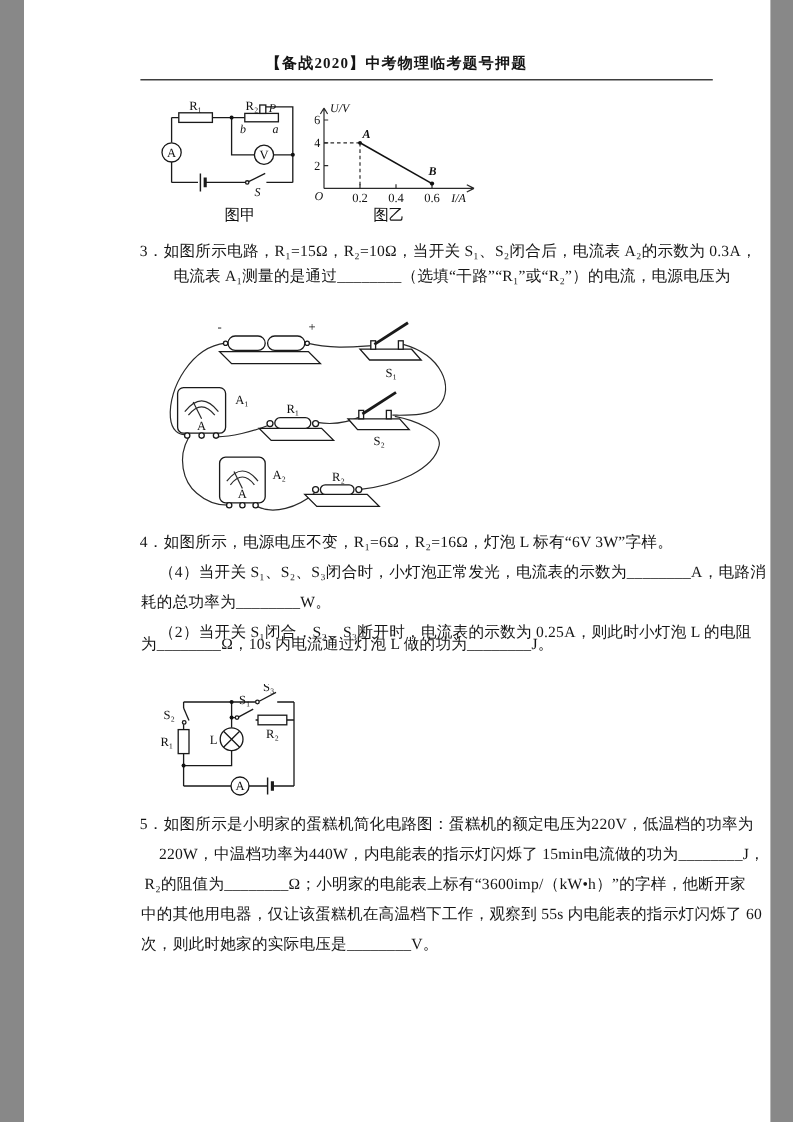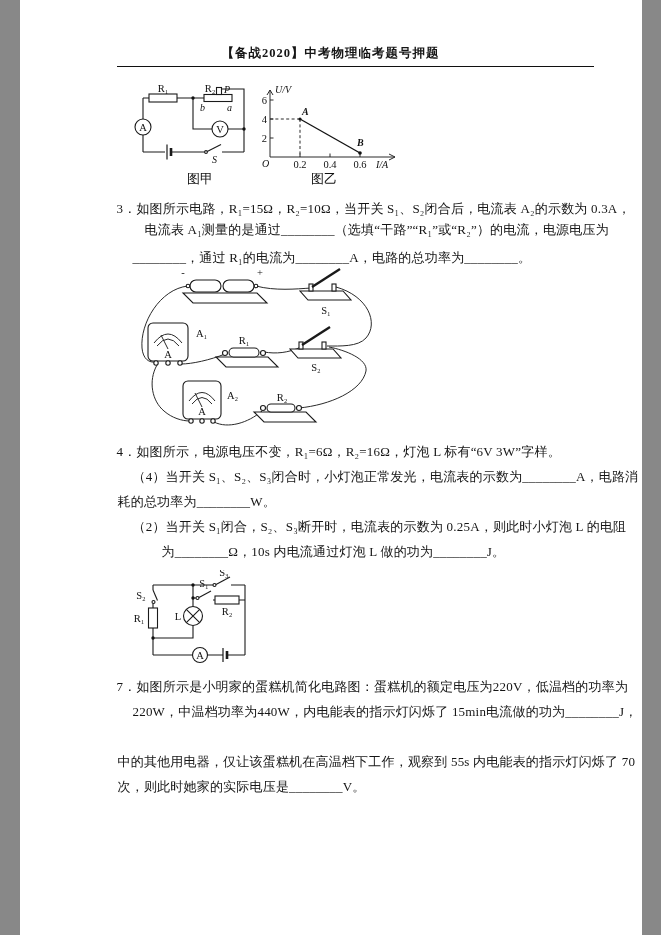--- a/index.html
+++ b/index.html
@@ -99,21 +99,20 @@
     <text class="lbl" x="38" y="86" text-anchor="middle">0.2</text>
     <text class="lbl" x="68" y="86" text-anchor="middle">0.4</text>
     <text class="lbl" x="98" y="86" text-anchor="middle">0.6</text>
     <text class="lbls" x="40" y="33" font-weight="bold">A</text>
     <text class="lbls" x="95" y="64" font-weight="bold">B</text>
     <text class="cjk" x="62" y="101" text-anchor="middle">图乙</text>
   </svg>
 
   <div class="tl" style="left:97px;  top:200px;">3．如图所示电路，R₁=15Ω，R₂=10Ω，当开关 S₁、S₂闭合后，电流表 A₂的示数为 0.3A，</div>
   <div class="tl" style="left:113px; top:221px;margin-left:12px;">电流表 A₁测量的是通过________（选填“干路”“R₁”或“R₂”）的电流，电源电压为</div>
-  <div class="tl" style="left:113px; top:249px;">________，通过 R₁的电流为________A，电路的总功率为________。</div>
 
   <svg class="fig" style="left:110px; top:263px;" width="285" height="175" viewBox="0 0 285 175">
 
     <g>
       <path class="wire2" d="M58,23 C30,26 10,60 12,85 C13,96 19,100 26,99"></path>
       <path class="wire2" d="M126,23 C145,28 166,26 181,25"></path>
       <path class="wire2" d="M206,24 C238,33 249,60 236,75 C228,84 210,83 197,83"></path>
       <path class="wire2" d="M171,84 C158,90 146,91 134,89"></path>
       <path class="wire2" d="M95,91 C80,97 62,101 51,101"></path>
       <path class="wire2" d="M27,102 C18,118 22,138 34,148 C42,155 52,158 60,158"></path>
@@ -183,21 +182,21 @@
       <circle class="comp" cx="133" cy="145" r="2.5"></circle>
       <circle class="comp" cx="169" cy="145" r="2.5"></circle>
       <text class="lbl" x="152" y="138" text-anchor="middle">R₂</text>
     </g>
   </svg>
 
   <div class="tl" style="left:97px;  top:443px;font-family:Liberation Serif, serif;">4．如图所示，电源电压不变，R₁=6Ω，R₂=16Ω，灯泡 L 标有“6V 3W”字样。</div>
   <div class="tl" style="left:113px; top:468px;">（4）当开关 S₁、S₂、S₃闭合时，小灯泡正常发光，电流表的示数为________A，电路消</div>
   <div class="tl" style="left:98px;  top:493px;">耗的总功率为________W。</div>
   <div class="tl" style="left:113px; top:518px;font-family:Liberation Serif, serif;">（2）当开关 S₁闭合，S₂、S₃断开时，电流表的示数为 0.25A，则此时小灯泡 L 的电阻</div>
-  <div class="tl" style="left:98px;  top:543px;margin-left:44px;">为________Ω，10s 内电流通过灯泡 L 做的功为________J。</div>
+  <div class="tl" style="left:98px;  top:528px;">为________Ω，10s 内电流通过灯泡 L 做的功为________J。</div>
 
   <svg class="fig" style="left:100px; top:570px;" width="138" height="106" viewBox="0 0 138 106">
     <g>
       <path class="wire" d="M33,15 H93 M111,15 H125"></path>
       <path class="wire" d="M125,15 V85"></path>
       <path class="wire" d="M33,15 V20 M33,33.5 V38 M33,58 V85"></path>
       <path class="wire" d="M33,85 H72.5 M87.5,85 H103 M107,85 H125"></path>
       <path class="wire" d="M73,15 V36.5 M73,55.5 V68 H33"></path>
       <path class="wire" d="M73,28 H76 M119,30 H125 M93,30 H95"></path>
     </g>
@@ -235,18 +234,19 @@
     </g>
     <g>
       <path d="M103,78 V92" stroke="#1a1a1a" stroke-width="1.2"></path>
       <path d="M107,81 V89" stroke="#1a1a1a" stroke-width="2.6"></path>
     </g>
     <circle class="dot" cx="73" cy="15" r="1.7"></circle>
     <circle class="dot" cx="73" cy="28" r="1.7"></circle>
     <circle class="dot" cx="33" cy="68" r="1.7"></circle>
   </svg>
 
-  <div class="tl" style="left:97px;  top:678px;">7．如图所示是小明家的蛋糕机简化电路图：蛋糕机的额定电压为220V，低温档的功率为</div>
+  <div class="tl" style="left:97px;  top:678px;">5．如图所示是小明家的蛋糕机简化电路图：蛋糕机的额定电压为220V，低温档的功率为</div>
   <div class="tl" style="left:113px; top:703px;">220W，中温档功率为440W，内电能表的指示灯闪烁了 15min电流做的功为________J，</div>
-  <div class="tl" style="left:98px;  top:753px;">中的其他用电器，仅让该蛋糕机在高温档下工作，观察到 55s 内电能表的指示灯闪烁了 70</div>
+  <div class="tl" style="left:101px; top:728px;">R₂的阻值为________Ω；小明家的电能表上标有“3600imp/（kW•h）”的字样，他断开家</div>
+  <div class="tl" style="left:98px;  top:753px;">中的其他用电器，仅让该蛋糕机在高温档下工作，观察到 55s 内电能表的指示灯闪烁了 60</div>
   <div class="tl" style="left:98px;  top:778px;">次，则此时她家的实际电压是________V。</div>
 
 </div>
 
 </body></html>

